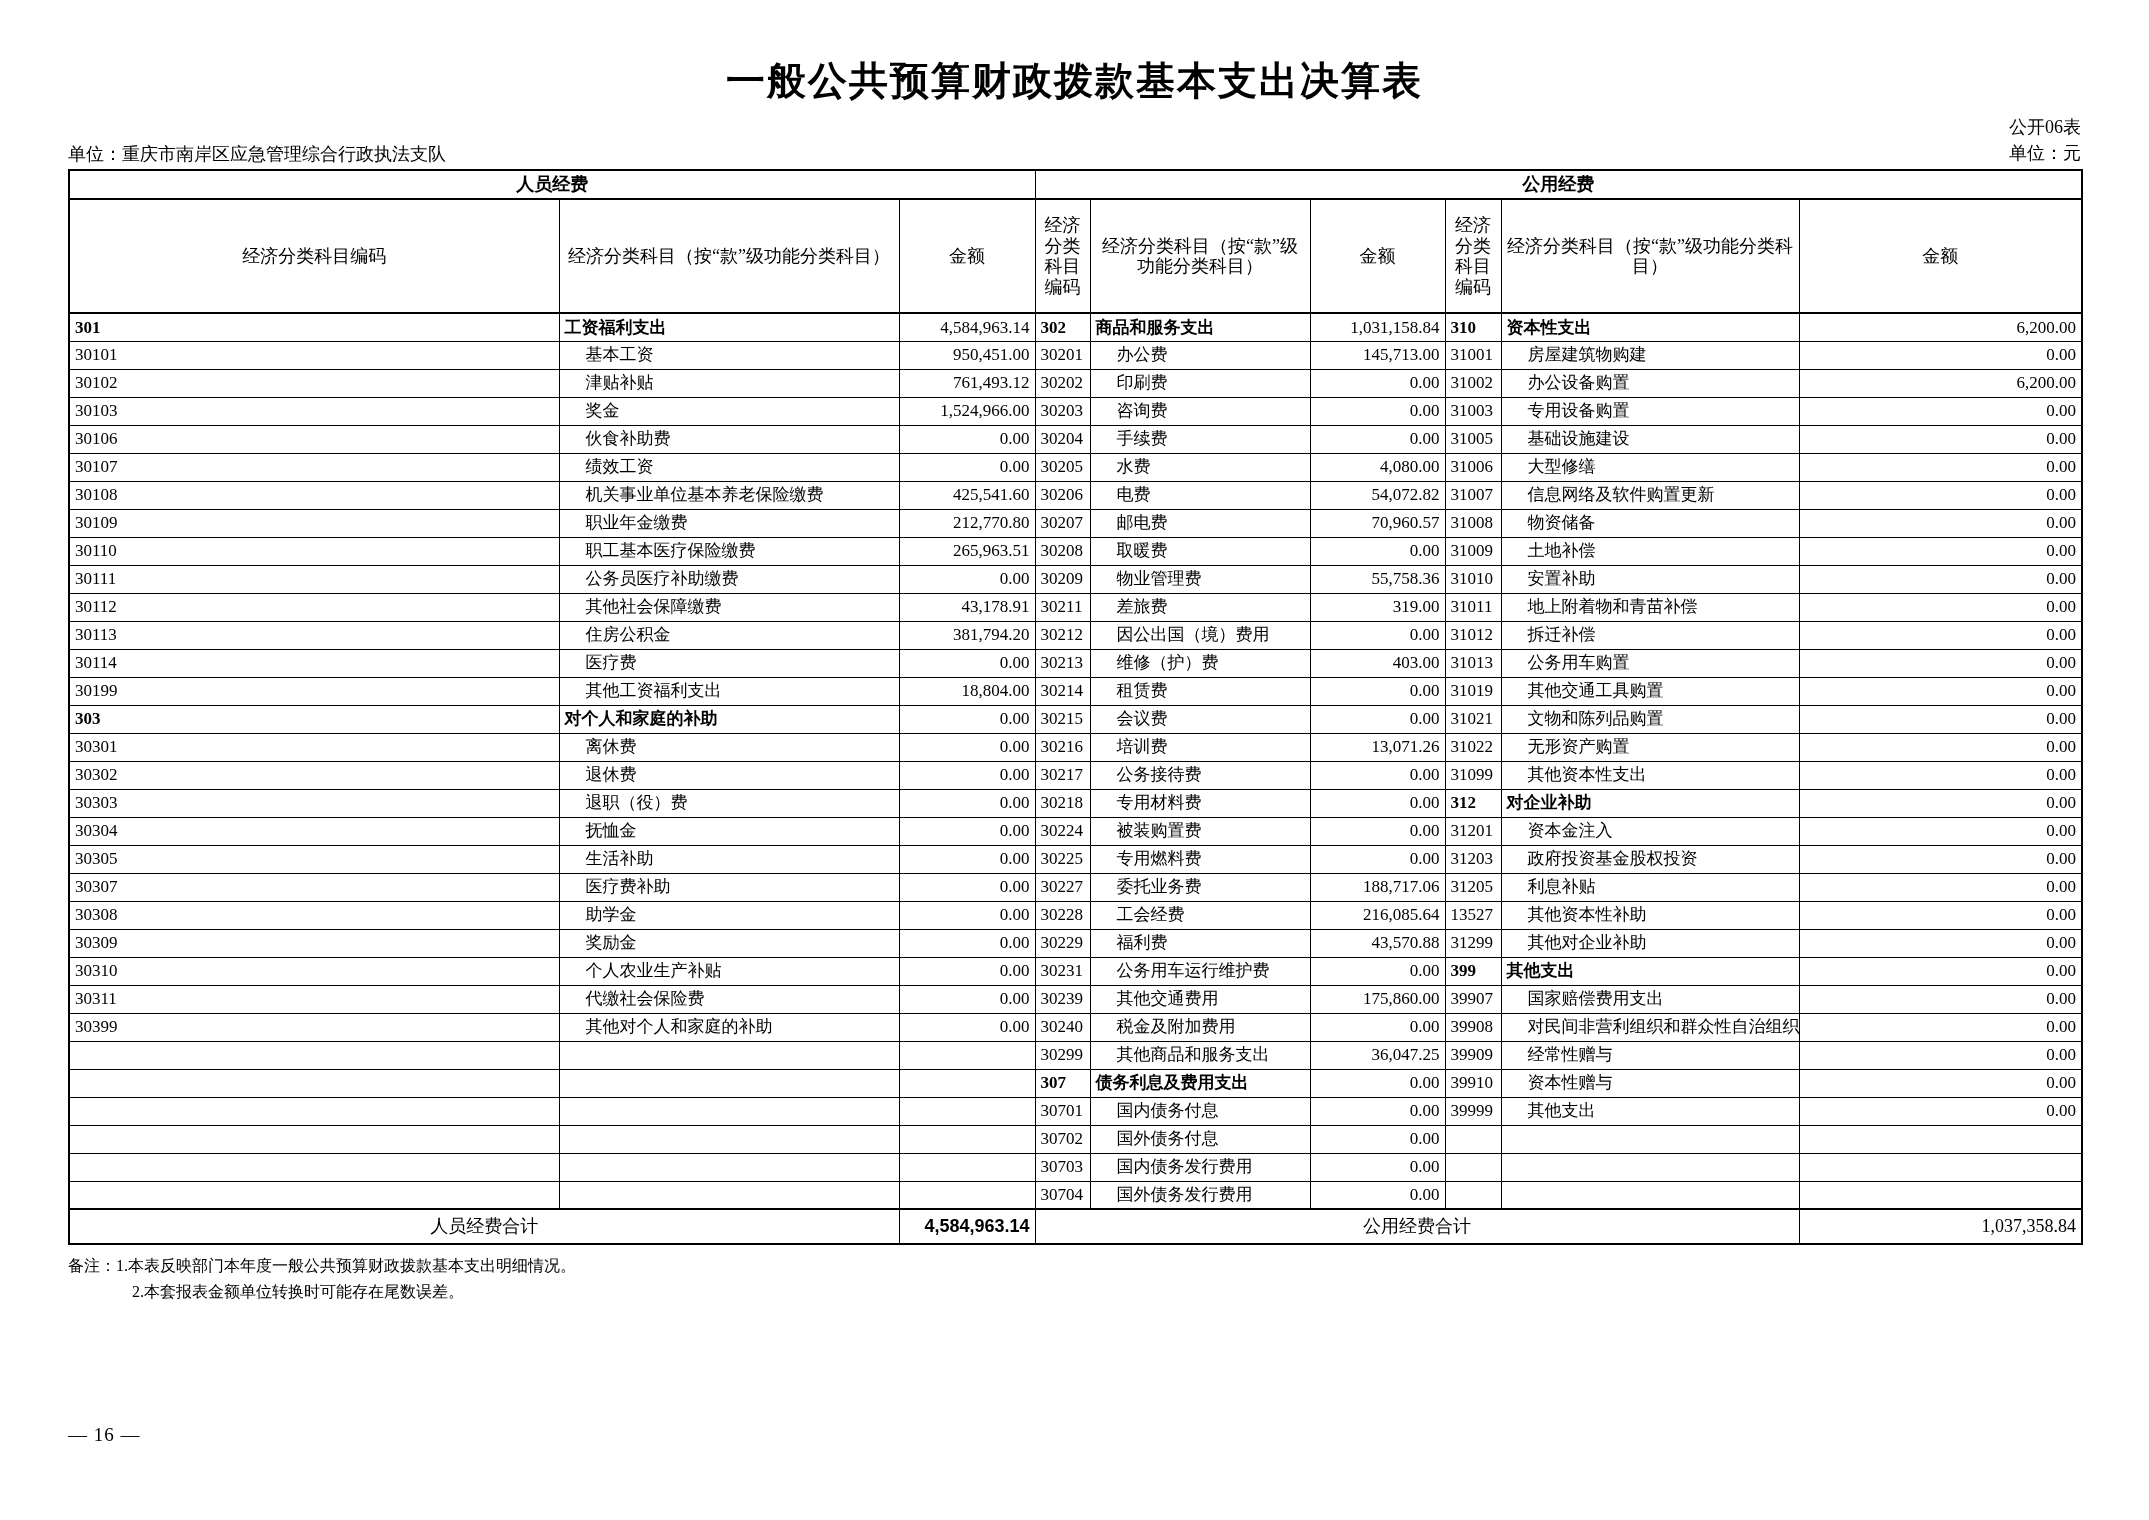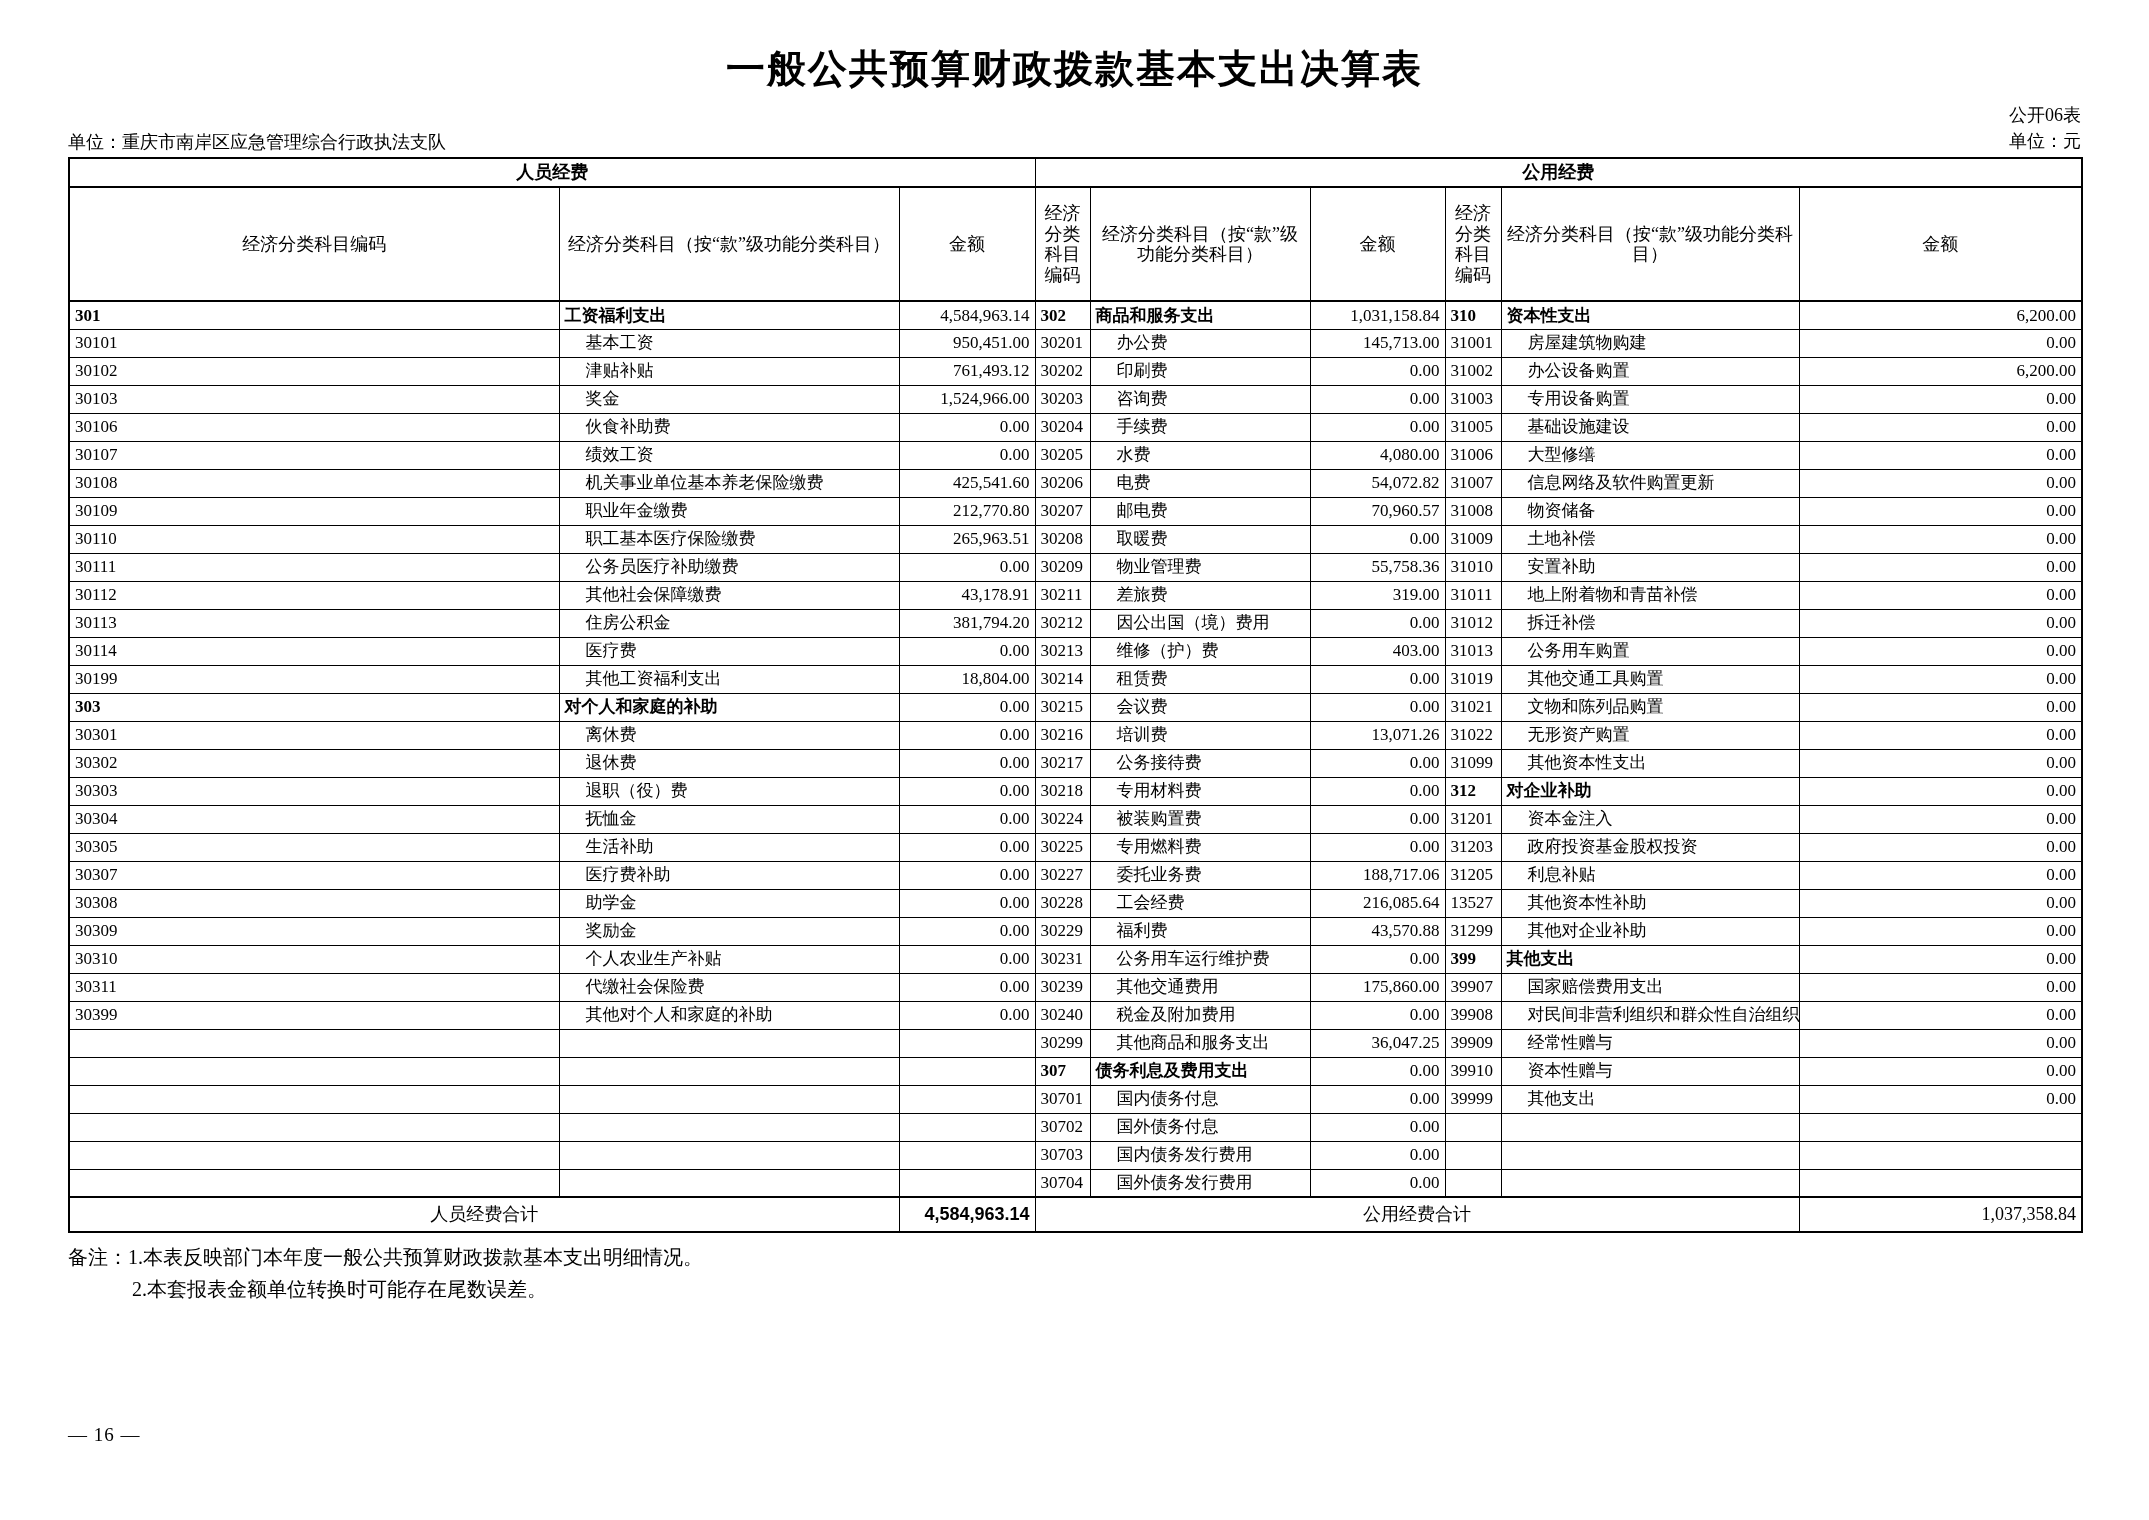--- a/index.html
+++ b/index.html
@@ -7,21 +7,21 @@
     width:2149px;height:1520px;
     background:#ffffff;color:#000;
     font-family:"Liberation Serif","DejaVu Serif",serif;
     position:relative;overflow:hidden;
   }
   .sheet{padding:0 68px;}
   .doc-title{
     text-align:center;
     font-family:"Liberation Sans","DejaVu Sans",sans-serif;
     font-weight:bold;font-size:39px;letter-spacing:2px;
-    margin-top:42px;margin-bottom:6px;
+    margin-top:54px;margin-bottom:6px;
   }
   .meta-row{
     display:flex;justify-content:space-between;align-items:flex-end;
     font-size:18px;margin-bottom:3px;
   }
   .meta-right{text-align:right;line-height:1.45;}
   table.report{
     border-collapse:collapse;table-layout:fixed;
     width:2013px;border:2px solid #000;padding-left:28px;
   }
@@ -44,21 +44,21 @@
   td.code{text-align:left;padding-left:7px;}
   td.name{text-align:left;white-space:nowrap;}
   td.name.sub{padding-left:26px;}
   td.amt{text-align:right;padding-right:7px;}
   .cat{font-weight:bold;}
   tr.totals td{
     height:33px;border-top:2px solid #000;font-size:18px;
   }
   td.total-label{text-align:center;font-weight:normal;}
   td.total-amt-strong{font-weight:bold;font-family:"Liberation Sans","DejaVu Sans",sans-serif;font-size:17px;}
-  .notes{font-size:20px;margin-top:8px;line-height:1.6;}
+  .notes{font-size:16px;margin-top:8px;line-height:1.6;}
   .notes .note-line2{padding-left:64px;}
   .page-number{
     position:absolute;left:68px;top:1424px;font-size:19px;letter-spacing:1px;
   }
 </style>
 </head>
 <body>
 
 <div class="sheet">
 

